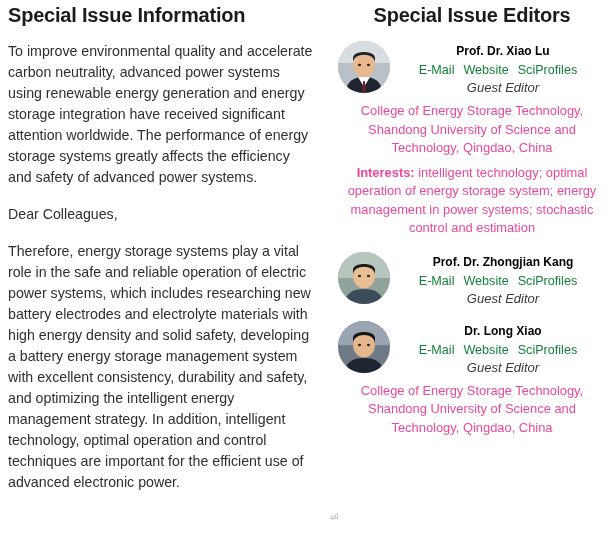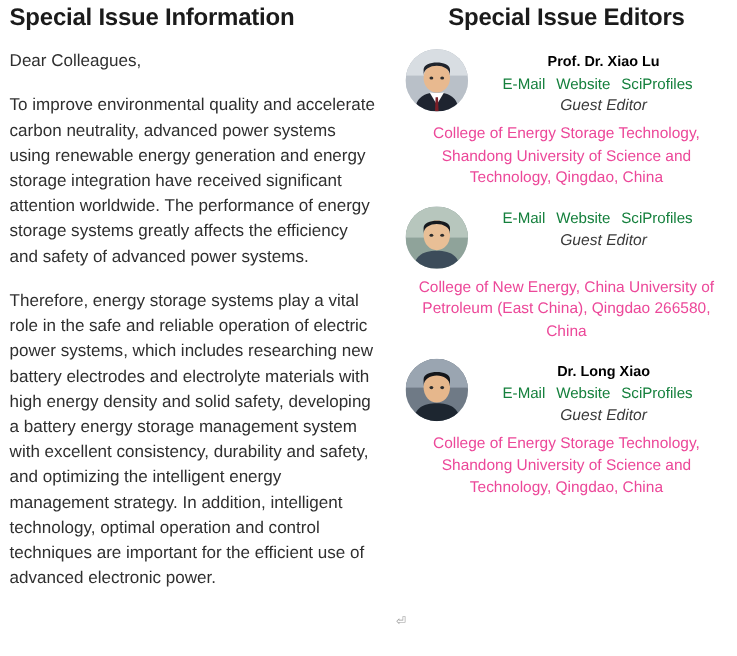--- a/index.html
+++ b/index.html
@@ -103,22 +103,22 @@
     color: #9a9a9a;
   }
 </style>
 </head>
 <body>
 
 <div class="page">
 
   <div class="left-col">
     <h2 class="section-title">Special Issue Information</h2>
+    <p class="body-par">To improve environmental quality and accelerate carbon neutrality, advanced power systems using renewable energy generation and energy storage integration have received significant attention worldwide. The performance of energy storage systems greatly affects the efficiency and safety of advanced power systems.</p>
     <p class="body-par">Dear Colleagues,</p>
-    <p class="body-par">To improve environmental quality and accelerate carbon neutrality, advanced power systems using renewable energy generation and energy storage integration have received significant attention worldwide. The performance of energy storage systems greatly affects the efficiency and safety of advanced power systems.</p>
     <p class="body-par">Therefore, energy storage systems play a vital role in the safe and reliable operation of electric power systems, which includes researching new battery electrodes and electrolyte materials with high energy density and solid safety, developing a battery energy storage management system with excellent consistency, durability and safety, and optimizing the intelligent energy management strategy. In addition, intelligent technology, optimal operation and control techniques are important for the efficient use of advanced electronic power.</p>
   </div>
 
   <div class="right-col">
     <h2 class="section-title">Special Issue Editors</h2>
 
     <div class="editor-block">
       <div class="editor">
         <div class="avatar">
           <svg viewBox="0 0 52 52" xmlns="http://www.w3.org/2000/svg">
@@ -135,43 +135,44 @@
         </div>
         <div class="editor-meta">
           <p class="editor-name">Prof. Dr. Xiao Lu</p>
           <p class="editor-links">
             <a href="#">E-Mail</a><a href="#">Website</a><a href="#">SciProfiles</a>
           </p>
           <p class="editor-role">Guest Editor</p>
         </div>
       </div>
       <p class="affiliation">College of Energy Storage Technology, Shandong University of Science and Technology, Qingdao, China</p>
+      <p class="affiliation"><span class="interests-label">Interests:</span><span> intelligent technology; optimal operation of energy storage system; energy management in power systems; stochastic control and estimation</span></p>
     </div>
 
     <div class="editor-block">
       <div class="editor">
         <div class="avatar">
           <svg viewBox="0 0 52 52" xmlns="http://www.w3.org/2000/svg">
             <rect x="0" y="0" width="52" height="52" fill="#8fa39a"></rect>
             <rect x="0" y="0" width="52" height="26" fill="#b7c6bd"></rect>
             <path d="M7 52 C7 41 15 37 26 37 C37 37 45 41 45 52 Z" fill="#3c4c5a"></path>
             <ellipse cx="26" cy="24" rx="11" ry="12.5" fill="#e9bf96"></ellipse>
             <path d="M15 23 C15 12 37 12 37 23 L37 18 C37 10 15 10 15 18 Z" fill="#171a1f"></path>
             <ellipse cx="21.5" cy="24" rx="1.6" ry="1.3" fill="#2b2b2b"></ellipse>
             <ellipse cx="30.5" cy="24" rx="1.6" ry="1.3" fill="#2b2b2b"></ellipse>
           </svg>
         </div>
         <div class="editor-meta">
+          <p class="editor-name">Prof. Dr. Zhongjian Kang</p>
           <p class="editor-links">
             <a href="#">E-Mail</a><a href="#">Website</a><a href="#">SciProfiles</a>
           </p>
           <p class="editor-role">Guest Editor</p>
         </div>
       </div>
-      <p class="affiliation">College of New Energy, China University of Petroleum (East China), Qingdao 266580, China</p>
     </div>
 
     <div class="editor-block">
       <div class="editor">
         <div class="avatar">
           <svg viewBox="0 0 52 52" xmlns="http://www.w3.org/2000/svg">
             <rect x="0" y="0" width="52" height="52" fill="#6f7a86"></rect>
             <rect x="0" y="0" width="52" height="24" fill="#9aa5b1"></rect>
             <path d="M7 52 C7 41 15 37 26 37 C37 37 45 41 45 52 Z" fill="#1d2630"></path>
             <ellipse cx="26" cy="24" rx="11" ry="12.5" fill="#e6b78c"></ellipse>

